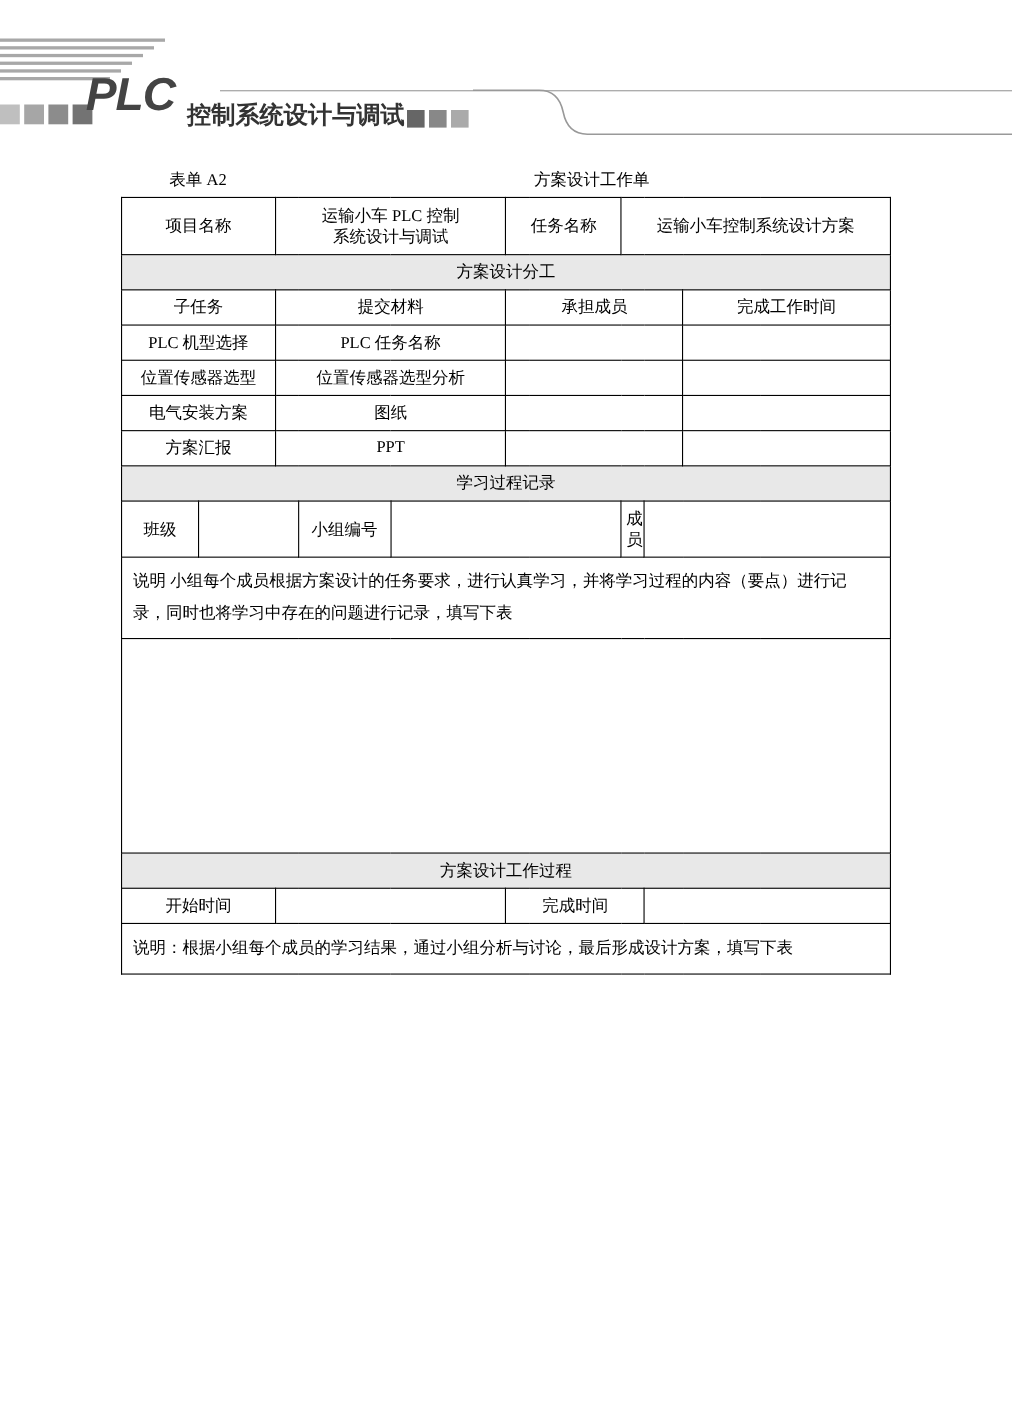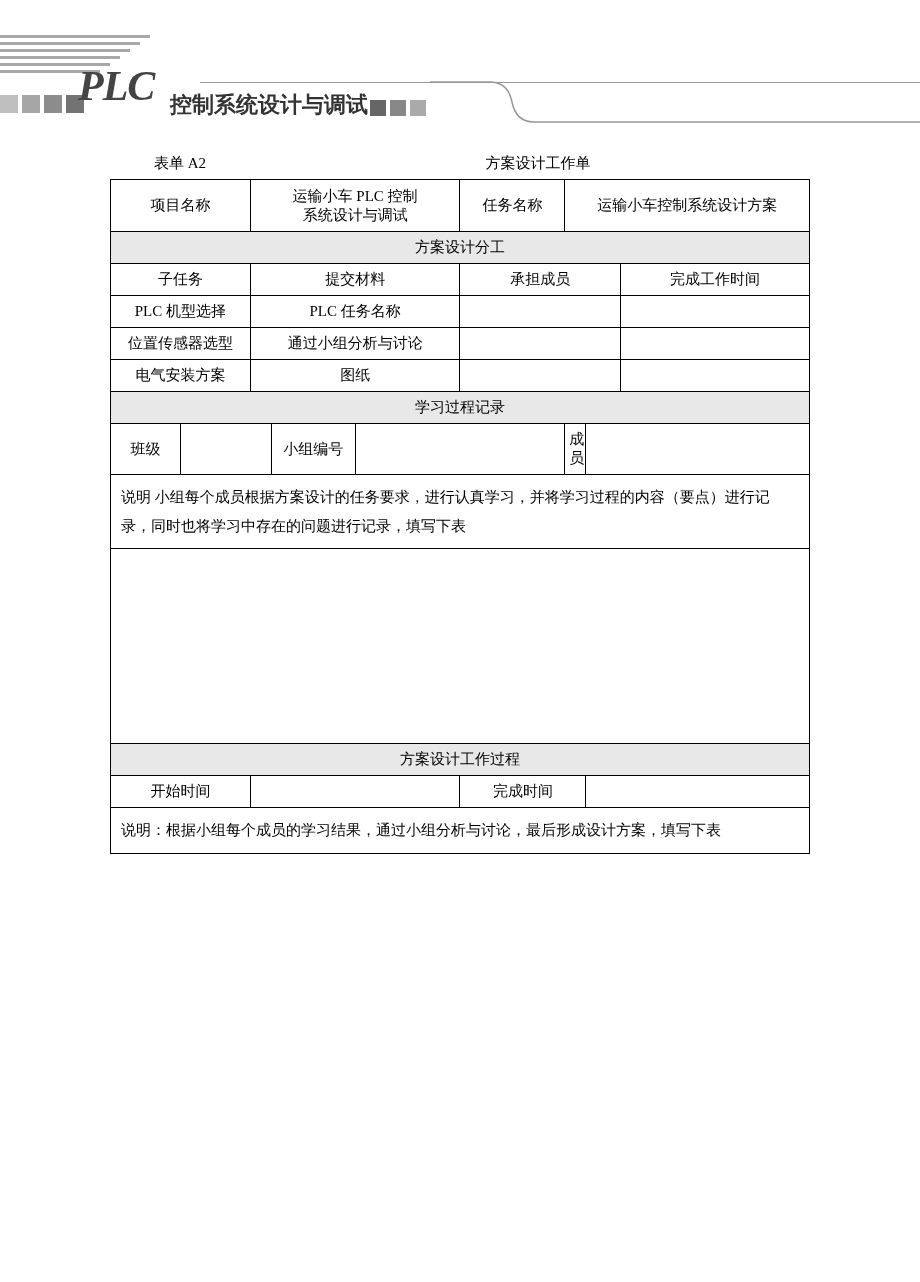--- a/index.html
+++ b/index.html
@@ -40,21 +40,21 @@
       width: 18px; height: 18px; background: #999;
     }
     .header-squares-left .sq:nth-child(1){ background:#bfbfbf; }
     .header-squares-left .sq:nth-child(2){ background:#a6a6a6; }
     .header-squares-left .sq:nth-child(3){ background:#8c8c8c; }
     .header-squares-left .sq:nth-child(4){ background:#737373; }
     .plc-title {
       position: absolute;
       top: 62px;
       left: 78px;
-      font-family: Liberation Serif, serif;
+      font-family: Liberation Sans, sans-serif;
       font-style: italic;
       font-weight: 900;
       font-size: 42px;
       color: #444;
       letter-spacing: -1px;
     }
     .sub-title {
       position: absolute;
       top: 90px;
       left: 170px;
@@ -196,30 +196,36 @@
     </tr>
 
     <tr>
       <td colspan="2">PLC 机型选择</td>
       <td colspan="3">PLC 任务名称</td>
       <td colspan="4"></td>
       <td colspan="2"></td>
     </tr>
     <tr>
       <td colspan="2">位置传感器选型</td>
-      <td colspan="3">通过小组分析与讨论</td>
+      <td colspan="3">位置传感器选型分析</td>
       <td colspan="4"></td>
       <td colspan="2"></td>
     </tr>
     <tr>
       <td colspan="2">电气安装方案</td>
       <td colspan="3">图纸</td>
       <td colspan="4"></td>
       <td colspan="2"></td>
     </tr>
+    <tr>
+      <td colspan="2">方案汇报</td>
+      <td colspan="3">PPT</td>
+      <td colspan="4"></td>
+      <td colspan="2"></td>
+    </tr>
 
     <tr>
       <td colspan="11" class="shade">学习过程记录</td>
     </tr>
 
     <tr>
       <td>班级</td>
       <td colspan="2"></td>
       <td>小组编号</td>
       <td colspan="3"></td>

